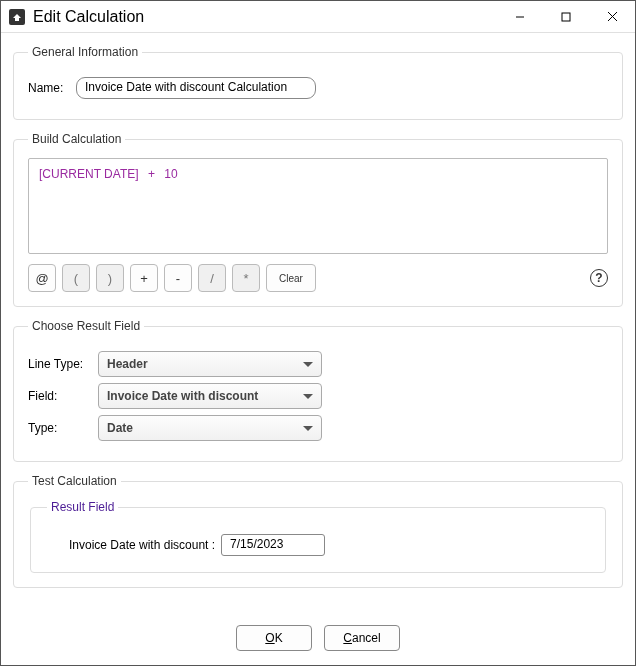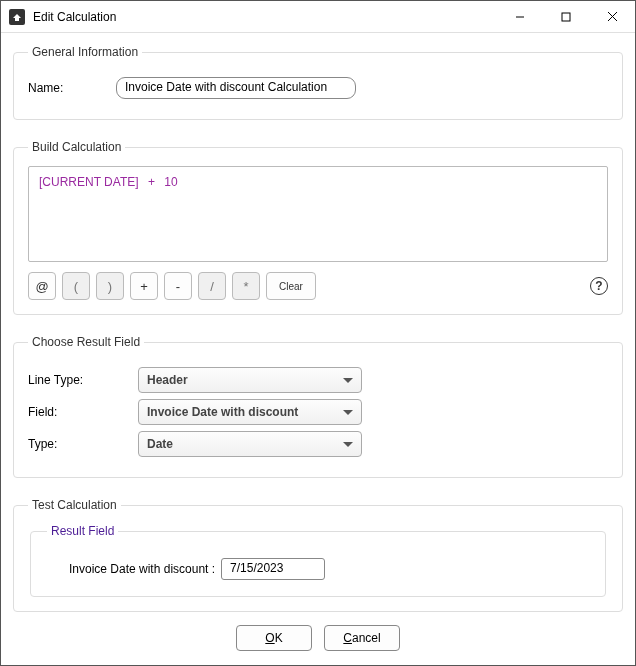--- a/index.html
+++ b/index.html
@@ -29,52 +29,51 @@
     margin: 0 8px;
     background: #333;
     display: inline-flex;
     align-items: center; justify-content: center;
     color: #fff;
     font-size: 10px;
     border-radius: 2px;
   }
   .titlebar .title {
     flex: 1;
-    font-size: 12px;
+    font-size: 16px;
   }
   .winbtn {
     width: 46px; height: 32px;
     display: flex; align-items: center; justify-content: center;
     font-family: "Segoe UI Symbol", sans-serif;
     font-size: 10px;
     cursor: default;
   }
   .winbtn.close { font-size: 13px; }
   .content {
     flex: 1;
     padding: 8px 12px 4px 12px;
     overflow: hidden;
   }
   fieldset.group {
     border: 1px solid #ddd;
     border-radius: 4px;
-    margin: 4px 0 20px 0;
+    margin: 4px 0 12px 0;
     padding: 12px 14px 14px 14px;
     position: relative;
   }
   fieldset.group > legend {
     font-size: 12px;
     color: #333;
     padding: 0 4px;
   }
   .row {
     display: flex;
     align-items: center;
     margin: 6px 0;
-    gap: 40px;
   }
   .lbl {
     width: 70px;
     font-size: 12px;
   }
   .text-input {
     border: 1px solid #888;
     border-radius: 9px;
     height: 22px;
     padding: 2px 8px;

